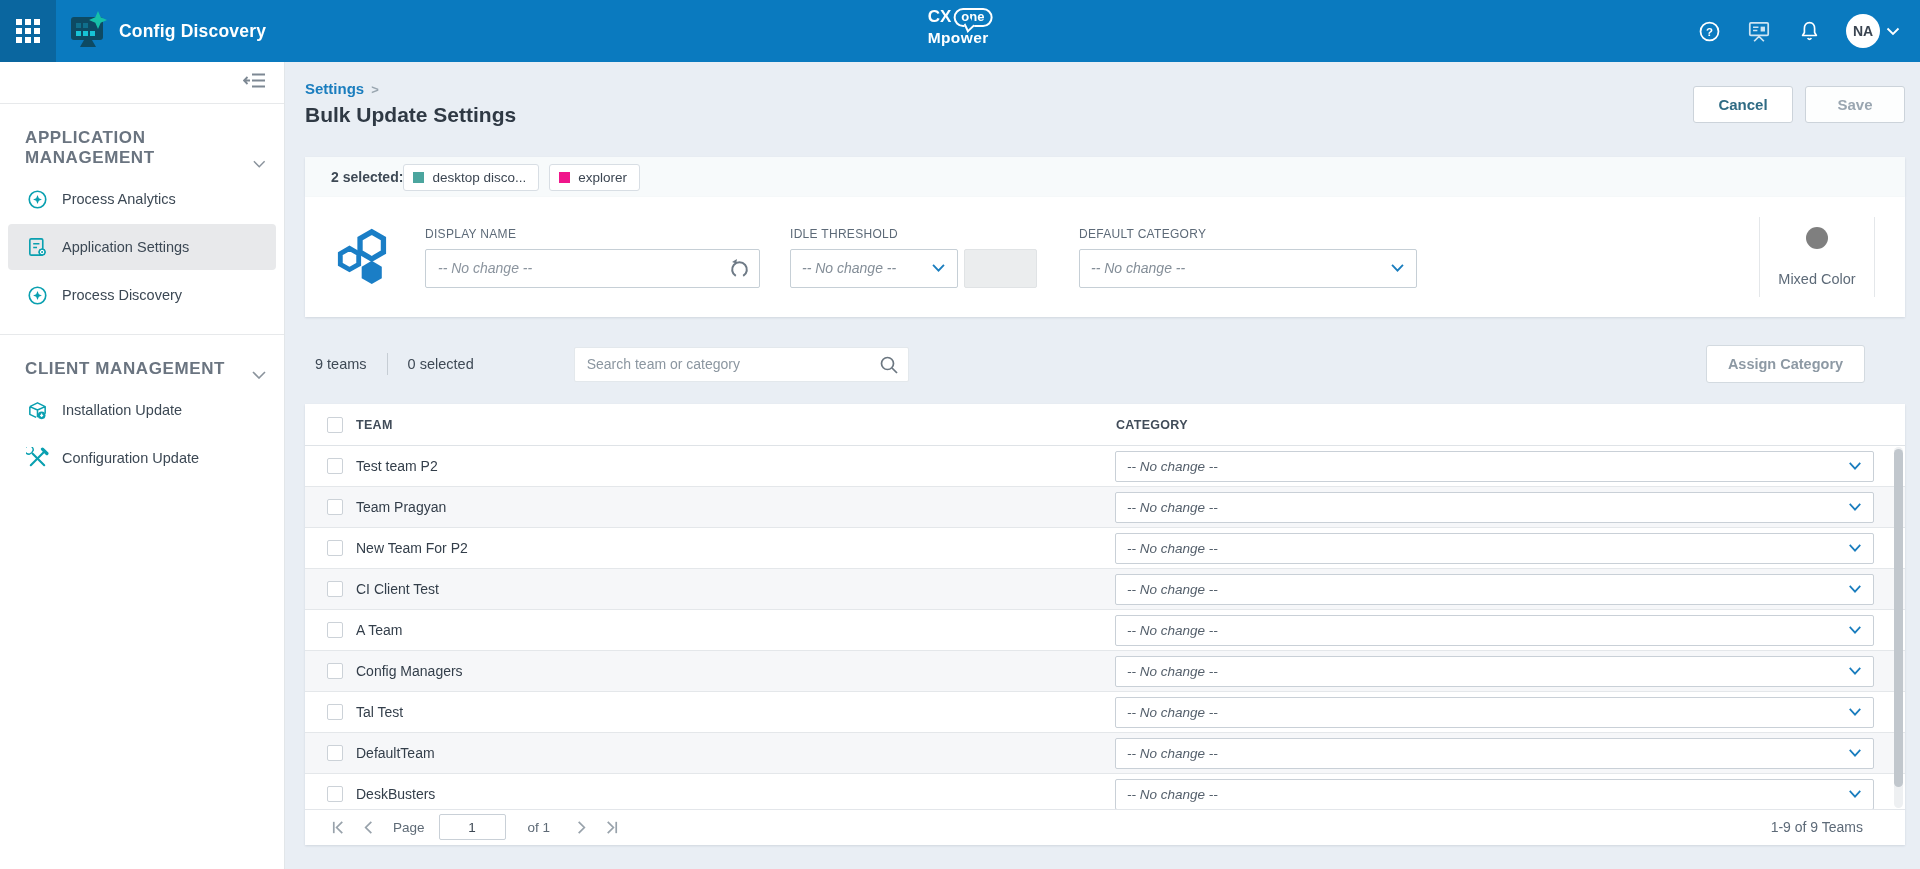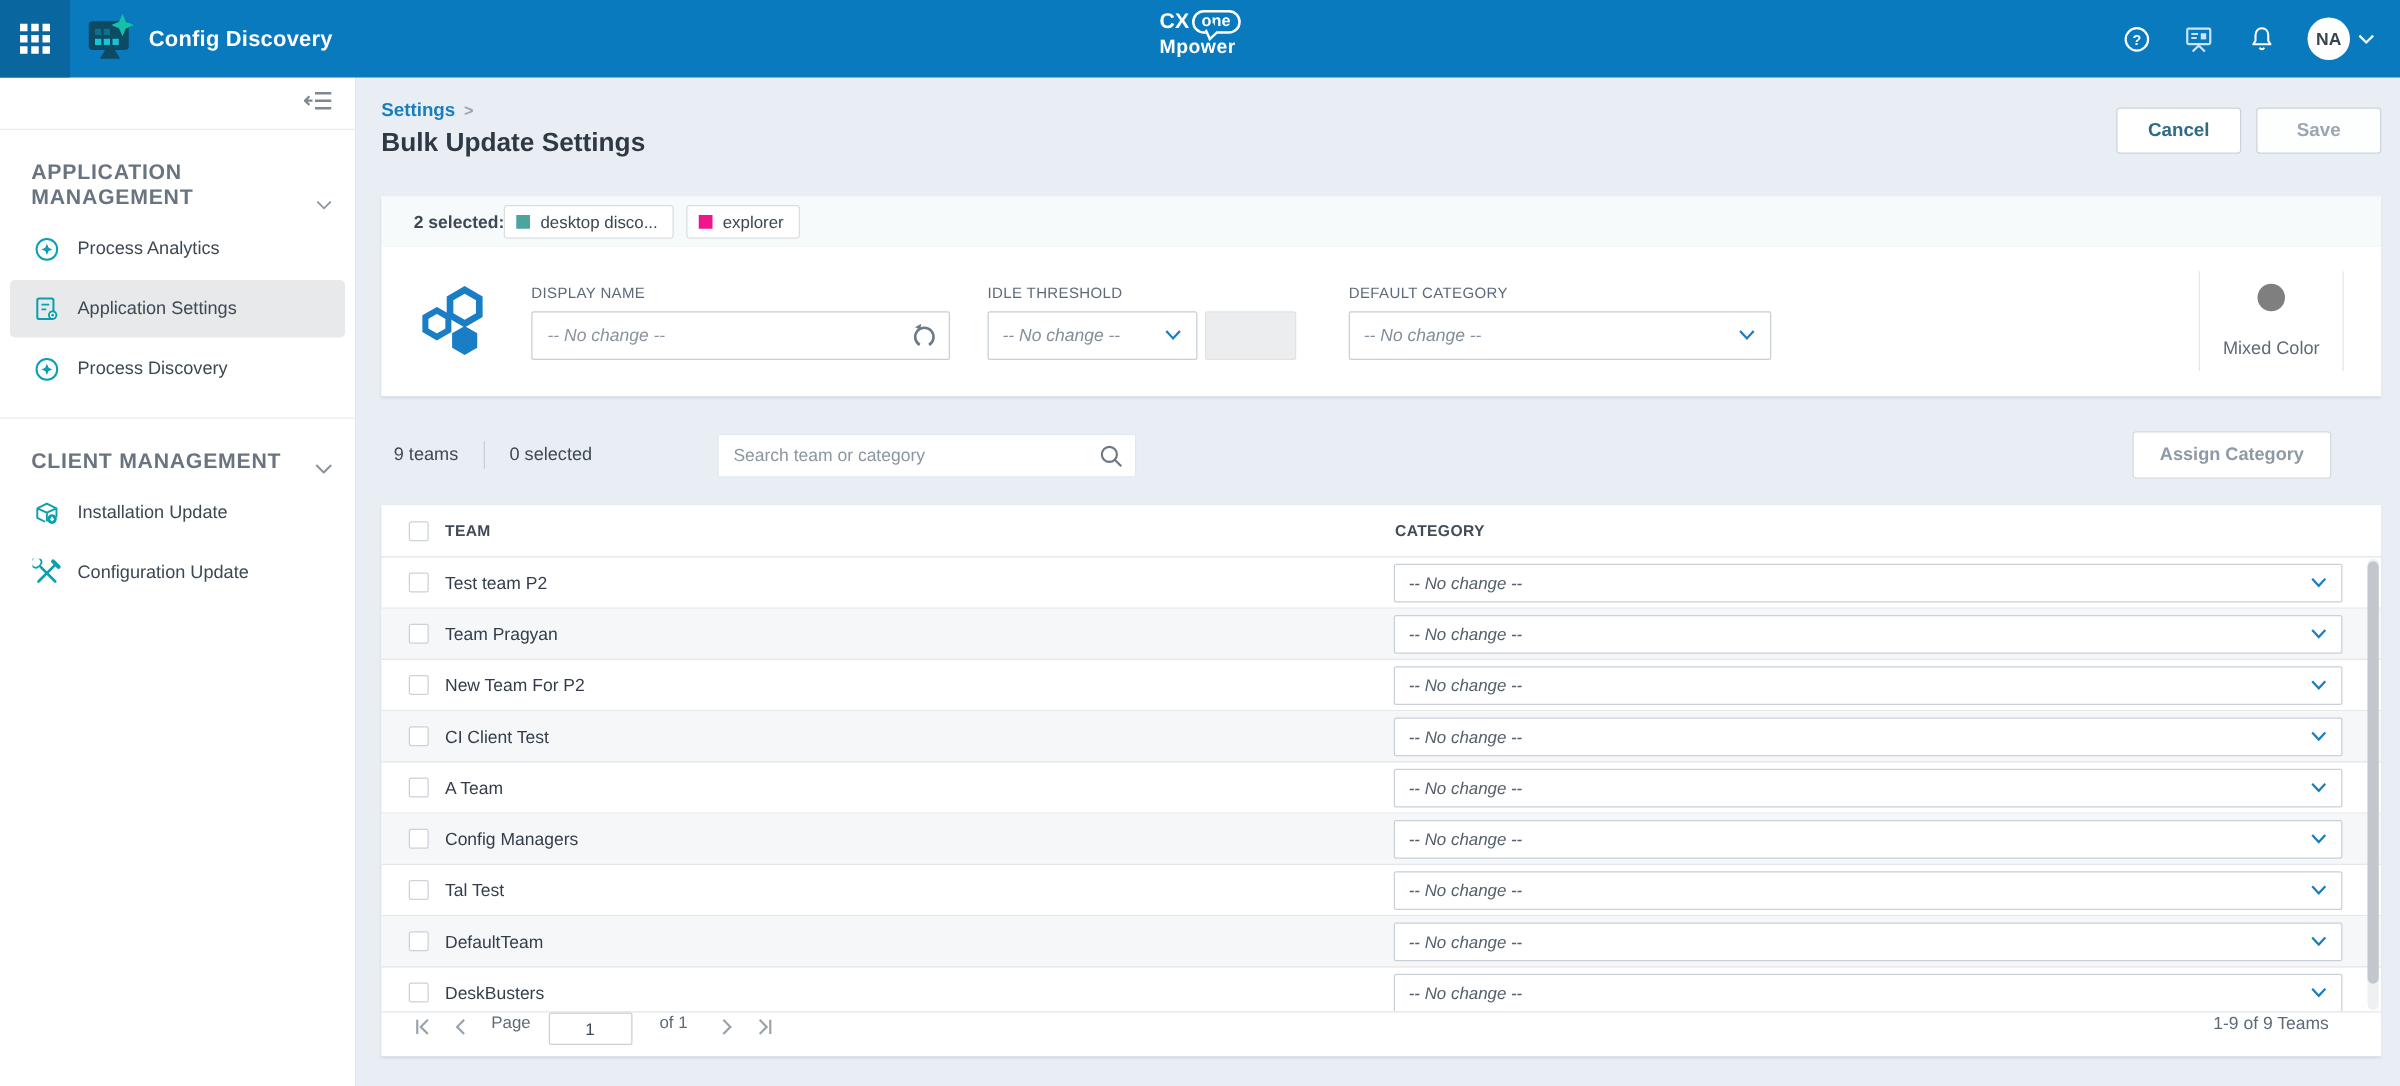--- a/index.html
+++ b/index.html
@@ -85,21 +85,21 @@
   .th-cat { position:absolute; left:811px; font-size:12.5px; font-weight:bold; letter-spacing:.3px; color:#414c59; }
   .tbody { height:363px; overflow:hidden; }
   .trow { height:41px; display:flex; align-items:center; border-bottom:1px solid #e4e7ea; position:relative; }
   .trow.alt { background:#f6f7f9; }
   .trow .cb { margin-left:22px; }
   .tname { margin-left:13px; font-size:14px; color:#333e4a; }
   .rsel { position:absolute; left:810px; width:759px; height:31px; border:1px solid #c9d0d7; border-radius:2px; background:#fff; display:flex; align-items:center; justify-content:space-between; padding:0 11px; cursor:pointer; }
   .rsel-txt { font-style:italic; font-size:13.5px; color:#55606c; }
   .vscroll { position:absolute; top:43px; right:2px; width:9px; height:361px; background:#eef0f2; border-radius:5px; }
   .vthumb { position:absolute; top:2px; left:0; width:9px; height:338px; background:#c1c7cd; border-radius:5px; cursor:grab; }
-  .pagebar { height:35px; border-top:1px solid #e3e6ea; display:flex; position:relative; }
+  .pagebar { height:35px; border-top:1px solid #e3e6ea; display:flex; align-items:center; position:relative; }
   .pg-ic { width:30px; height:22px; display:flex; align-items:center; justify-content:center; cursor:pointer; }
   .pg-ic:first-child { margin-left:18px; }
   .pg-label { font-size:13.5px; color:#5e6a76; margin:0 14px 0 10px; }
   .pg-input { width:67px; height:26px; border:1px solid #c9d0d7; border-radius:2px; text-align:center; font-size:13.5px; color:#3d4854; font-family:inherit; }
   .pg-of { font-size:13.5px; color:#5e6a76; margin:0 16px 0 22px; }
   .pg-range { position:absolute; right:42px; font-size:14px; color:#5d6a78; }
 </style>
 </head>
 <body>
 

